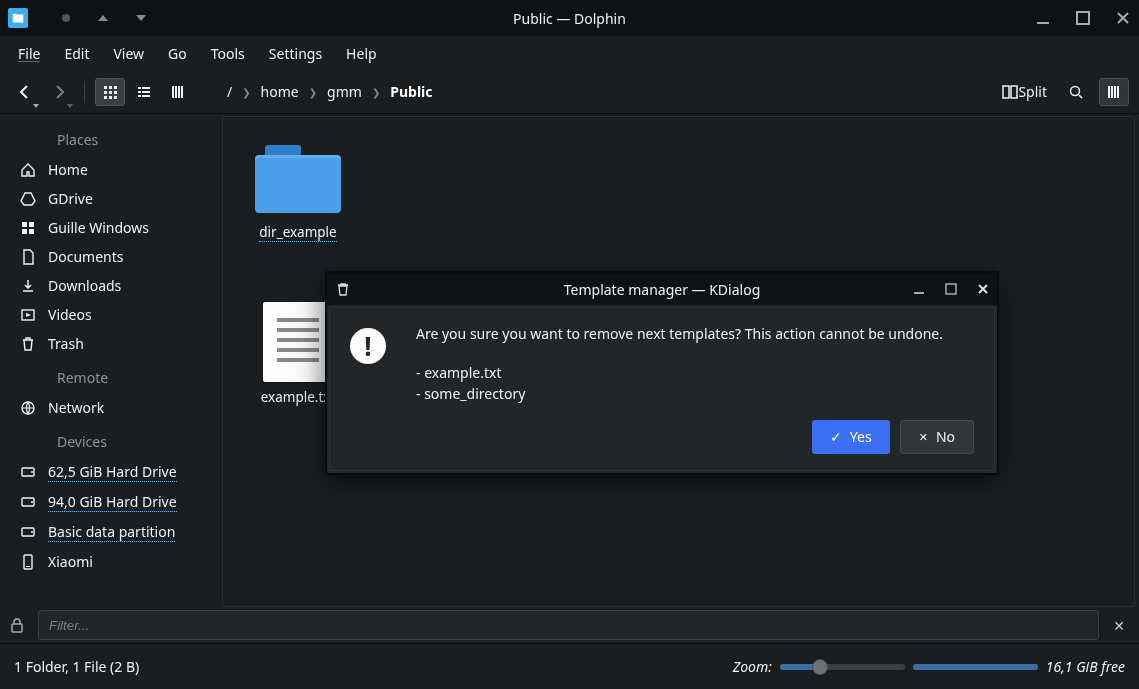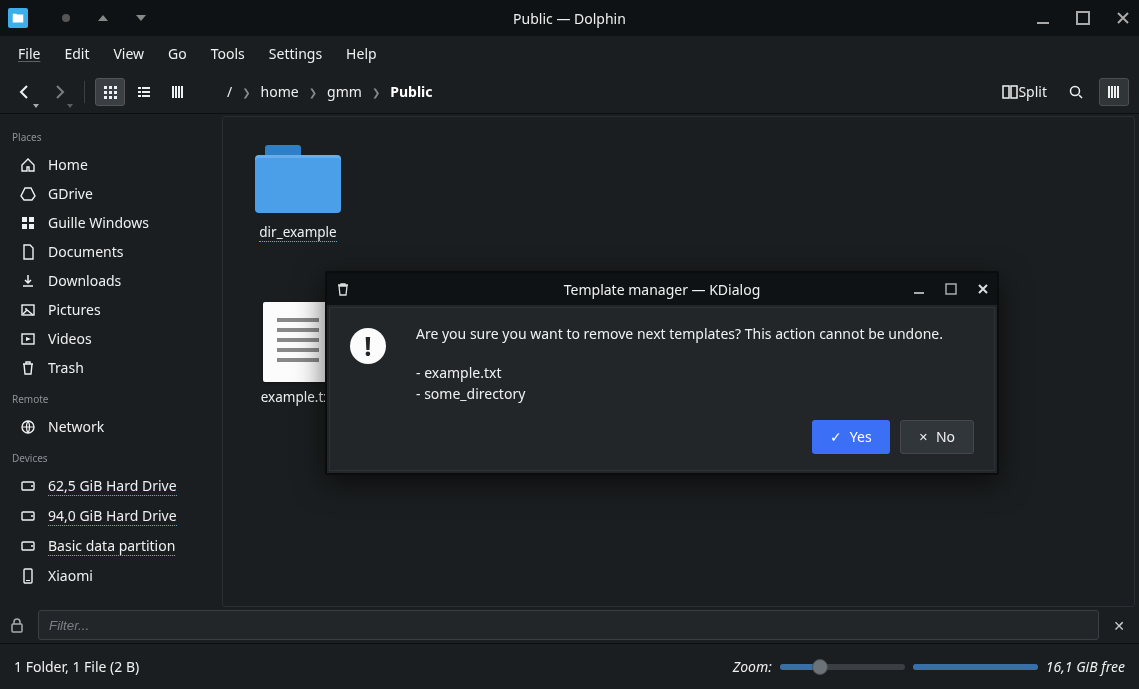--- a/index.html
+++ b/index.html
@@ -36,21 +36,21 @@
 .breadcrumb .crumb { cursor: pointer; }
 .breadcrumb .crumb.current { font-weight: bold; color: #fff; }
 .toolbar .right { display: flex; align-items: center; gap: 8px; }
 .toolbar .splitbtn { display: flex; align-items: center; cursor: pointer; padding: 4px 6px; }
 
 
 .main { flex: 1; display: flex; overflow: hidden; }
 
 
 .sidebar { width: 218px; background: #1b1e20; padding: 6px 0; overflow: hidden; }
-.sidebar .section-title { color: #8b9196; font-size: 10px; padding: 10px 12px 6px; }
+.sidebar .section-title { color: #8b9196; font-size: 14px; padding: 10px 12px 6px; margin-left: 45px; }
 .sidebar .item { display: flex; align-items: center; gap: 12px; padding: 5px 12px 5px 20px; cursor: pointer; }
 .sidebar .item .icon { width: 16px; height: 16px; display: flex; align-items: center; justify-content: center; color: #eff0f1; }
 .sidebar .item .label { white-space: nowrap; }
 .sidebar .item.dotted .label { border-bottom: 1px dotted #3daee9; }
 
 
 .fileview { flex: 1; background: #1b1e20; position: relative; border: 1px solid #2a2e32; margin: 2px 4px 0 4px; border-radius: 3px; }
 .files { display: flex; gap: 60px; padding: 20px 30px; flex-direction: column; }
 .fileitem { display: flex; flex-direction: column; align-items: center; width: 90px; cursor: pointer; }
 .fileitem .thumb { width: 86px; height: 80px; display: flex; align-items: center; justify-content: center; }
@@ -278,30 +278,20 @@
               <svg width="16" height="16" viewBox="0 0 16 16">
                 <path d="M8 2v8m-3-3l3 3 3-3M3 13h10" fill="none" stroke="#eff0f1" stroke-width="1.5"></path>
               </svg>
             </span>
             <span class="label">Downloads</span>
           </div>
           <div class="item">
             <span class="icon">
               <svg width="16" height="16" viewBox="0 0 16 16">
                 <rect x="2" y="3" width="12" height="10" fill="none" stroke="#eff0f1" stroke-width="1.4"></rect>
-                <circle cx="6" cy="7" r="1" fill="#eff0f1"></circle>
-                <path d="M3 12l4-4 6 5" fill="none" stroke="#eff0f1" stroke-width="1.4"></path>
-              </svg>
-            </span>
-            <span class="label">Pictures</span>
-          </div>
-          <div class="item">
-            <span class="icon">
-              <svg width="16" height="16" viewBox="0 0 16 16">
-                <rect x="2" y="3" width="12" height="10" fill="none" stroke="#eff0f1" stroke-width="1.4"></rect>
                 <path d="M6 6l5 2-5 2z" fill="#eff0f1"></path>
               </svg>
             </span>
             <span class="label">Videos</span>
           </div>
           <div class="item">
             <span class="icon">
               <svg width="16" height="16" viewBox="0 0 16 16">
                 <path d="M4 4h8l-1 10H5zM3 4h10M6 4V2h4v2" fill="none" stroke="#eff0f1" stroke-width="1.4"></path>
               </svg>

